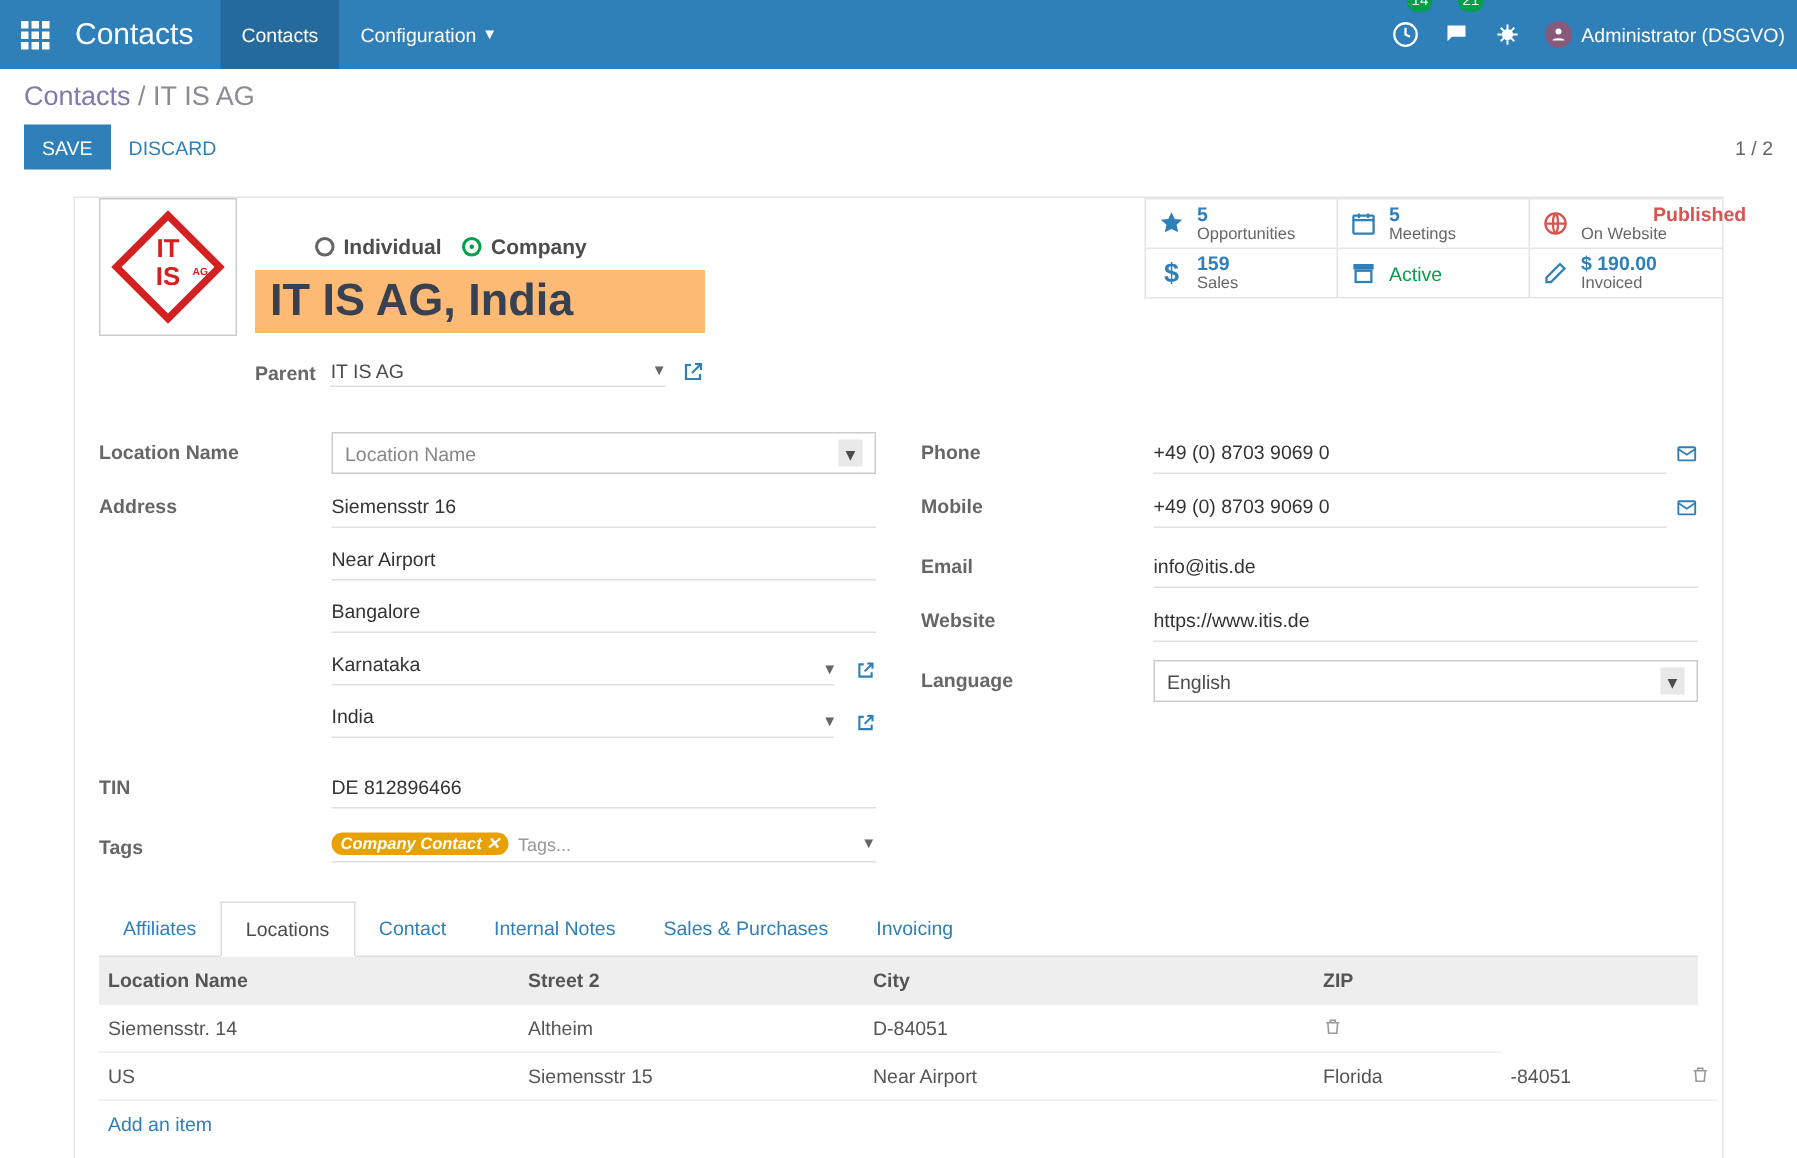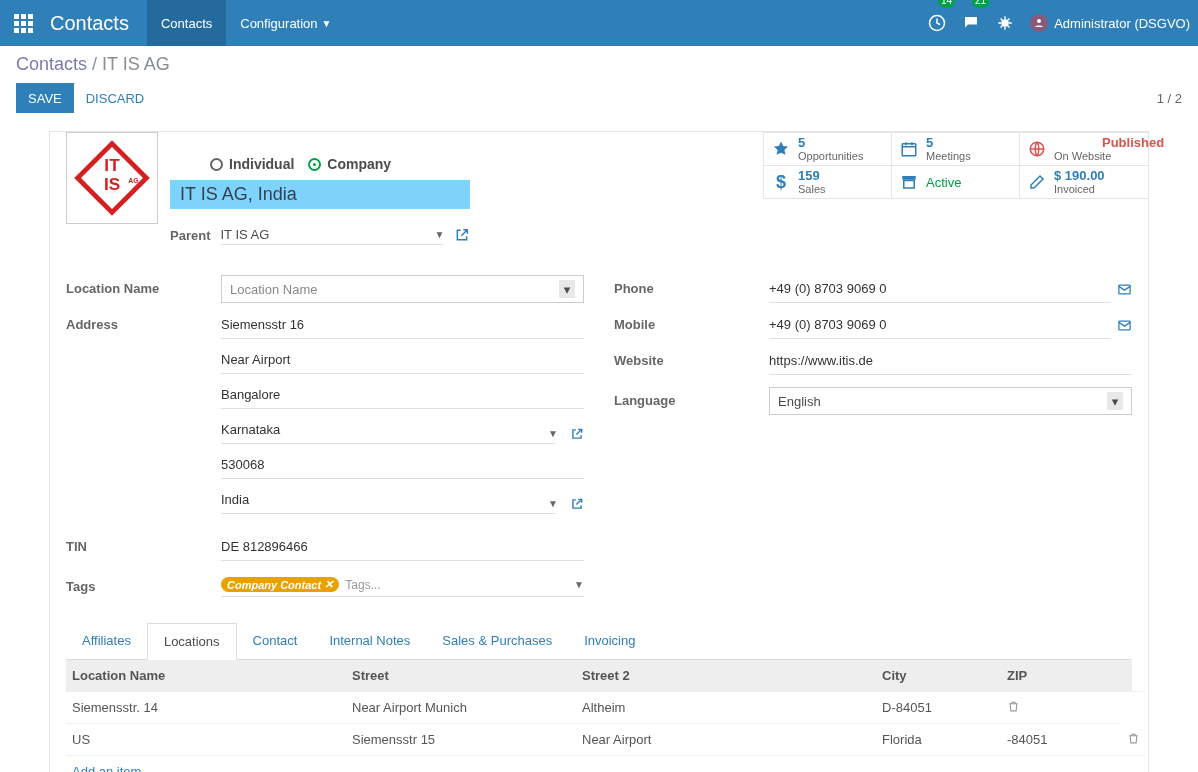--- a/index.html
+++ b/index.html
@@ -28,21 +28,21 @@
 .page-counter { margin-left: auto; color: #666; font-size: 13px; }
 
 .sheet { max-width: 1100px; margin: 6px auto 40px; border: 1px solid #e5e5e5; background: #fff; }
 .sheet-top { position: relative; padding: 24px 16px 0; }
 .comp-image { position: absolute; left: 16px; top: 0; width: 92px; height: 92px; border: 1px solid #ccc; padding: 2px; display: flex; align-items: center; justify-content: center; }
 .comp-image svg { width: 86px; height: 86px; }
 .type-row { margin-left: 104px; display: flex; align-items: center; gap: 14px; font-size: 14px; margin-bottom: 8px; color: #4c4c4c; font-weight: 700; }
 .radio-dot { width: 13px; height: 13px; border-radius: 50%; border: 2px solid #666; display: inline-block; vertical-align: middle; position: relative; }
 .radio-dot.sel { border-color: #00A04A; }
 .radio-dot.sel::after { content: ""; position: absolute; inset: 3px; border-radius: 50%; background: #00A04A; }
-.company-name { margin-left: 104px; background: #7dd3fc; color: #374151; font-size: 18px; padding: 4px 10px; display: inline-block; min-width: 300px; font-weight: 400; }
+.company-name { margin-left: 104px; background: #fdba74; color: #374151; font-size: 30px; padding: 4px 10px; display: inline-block; min-width: 300px; font-weight: 700; }
 .parent-row { margin-left: 104px; margin-top: 16px; display: flex; align-items: center; gap: 10px; font-size: 13px; }
 .parent-row .lbl { color: #666; font-weight: 700; }
 .parent-row .val { width: 224px; display: flex; align-items: center; justify-content: space-between; border-bottom: 1px solid #e0e0e0; padding: 2px 0; }
 .ext-link { color: #2F7FB8; cursor: pointer; }
 
 .stat-buttons { position: absolute; top: 0; right: 0; display: grid; grid-template-columns: repeat(3, 128px); border-left: 1px solid #e5e5e5; border-bottom: 1px solid #e5e5e5; }
 .stat-btn { border-right: 1px solid #e5e5e5; border-top: 1px solid #e5e5e5; padding: 6px 8px; cursor: pointer; display: flex; align-items: center; gap: 8px; height: 33px; }
 .stat-btn:nth-child(3n) { border-right: none; }
 .stat-icon { width: 18px; text-align: center; }
 .stat-txt { display: flex; flex-direction: column; line-height: 1.1; }
@@ -277,21 +277,20 @@
           <div class="fselect">
             <input class="finput" style="padding-right: 18px;" value="Karnataka">
             <span class="caret-down">▼</span>
             <span class="ext-ico">
               <svg width="14" height="14" viewBox="0 0 24 24" fill="none" stroke="#2F7FB8" stroke-width="2.4">
                   <path d="M14 4h6v6M20 4l-9 9"></path>
                   <path d="M19 14v5H5V5h5"></path>
                 </svg>
             </span>
           </div>
-          <input class="finput" value="530068" style="">
           <div class="fselect">
             <input class="finput" style="padding-right: 18px;" value="India">
             <span class="caret-down">▼</span>
             <span class="ext-ico">
               <svg width="14" height="14" viewBox="0 0 24 24" fill="none" stroke="#2F7FB8" stroke-width="2.4">
                   <path d="M14 4h6v6M20 4l-9 9"></path>
                   <path d="M19 14v5H5V5h5"></path>
                 </svg>
             </span>
           </div>
@@ -332,20 +331,24 @@
         <div class="phone-row">
           <input class="finput" value="+49 (0) 8703 9069 0" style="">
           <span class="env-ico">
               <svg width="15" height="15" viewBox="0 0 24 24" fill="none" stroke="#2F7FB8" stroke-width="2">
                 <rect x="3" y="5" width="18" height="14" rx="1"></rect>
                 <path d="M3 7l9 6 9-6"></path>
               </svg>
             </span>
         </div>
       </div>
+      <div class="fg" style="margin-top:12px;">
+        <div class="flabel">Email</div>
+        <input class="finput" value="info@itis.de" style="">
+      </div>
       <div class="fg" style="margin-top:8px;">
         <div class="flabel">Website</div>
         <input class="finput" value="https://www.itis.de" style="">
       </div>
       <div class="fg" style="margin-top:12px;">
         <div class="flabel">Language</div>
         <div class="dropdown-box">
           <span>English</span>
           <span class="handle">▾</span>
         </div>
@@ -358,29 +361,27 @@
     <div class="tab active">Locations</div>
     <div class="tab">Contact</div>
     <div class="tab">Internal Notes</div>
     <div class="tab">Sales &amp; Purchases</div>
     <div class="tab">Invoicing</div>
   </div>
 
   <div class="loc-table">
     <div class="hdr">
       <div>Location Name</div>
-      <div>Street</div>
       <div>Street 2</div>
       <div>City</div>
       <div>ZIP</div>
       <div></div>
     </div>
     <div class="row">
       <div>Siemensstr. 14</div>
-      <div>Near Airport Munich</div>
       <div>Altheim</div>
       <div>D-84051</div>
       <div class="trash">
           <svg width="13" height="13" viewBox="0 0 24 24" fill="none" stroke="#999" stroke-width="2">
             <path d="M4 7h16M9 7V4h6v3M6 7l1 13h10l1-13"></path>
           </svg>
         </div>
     </div>
     <div class="row">
       <div>US</div>

